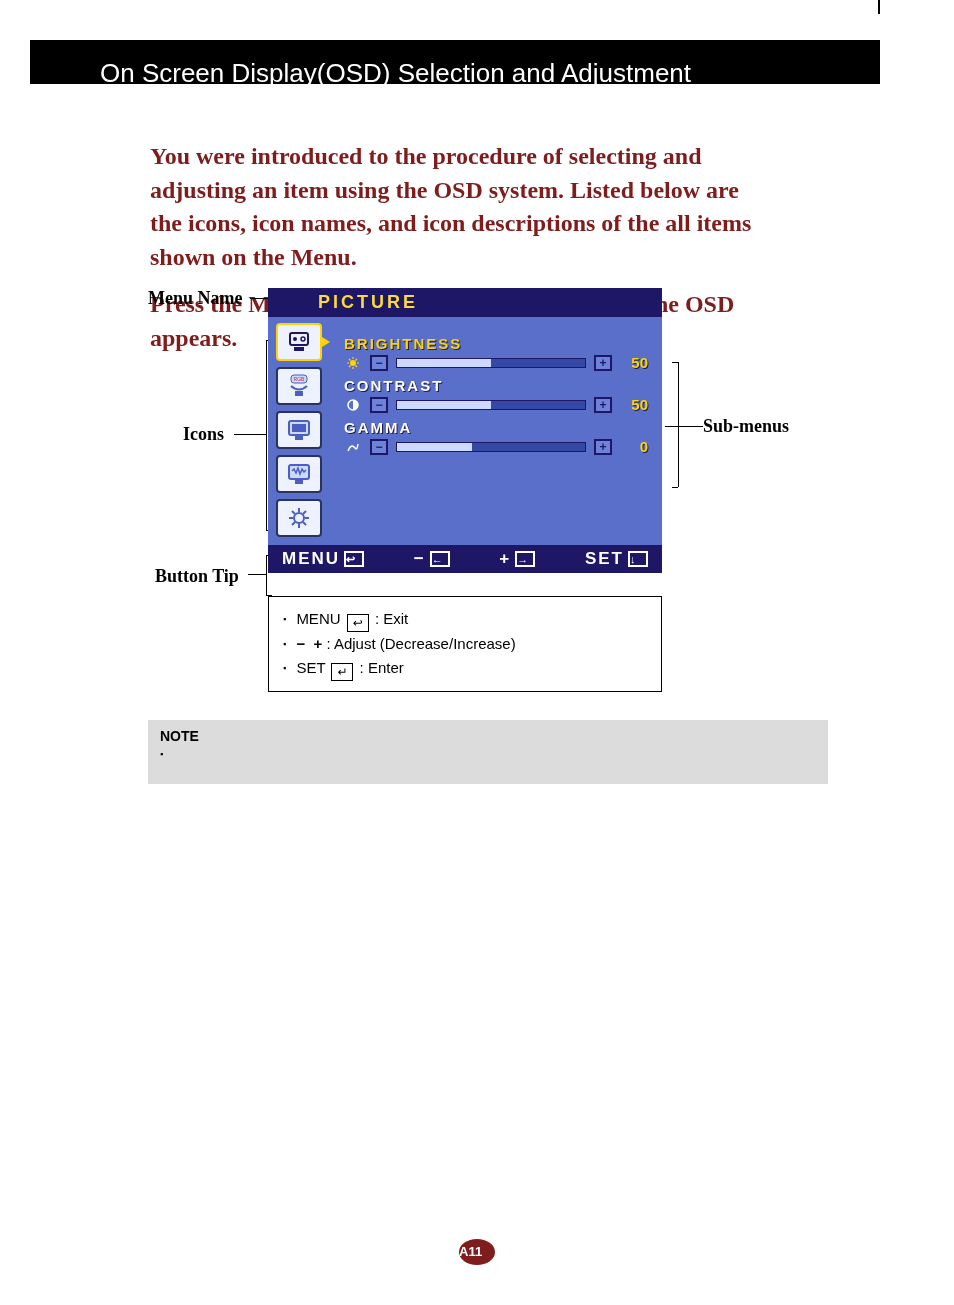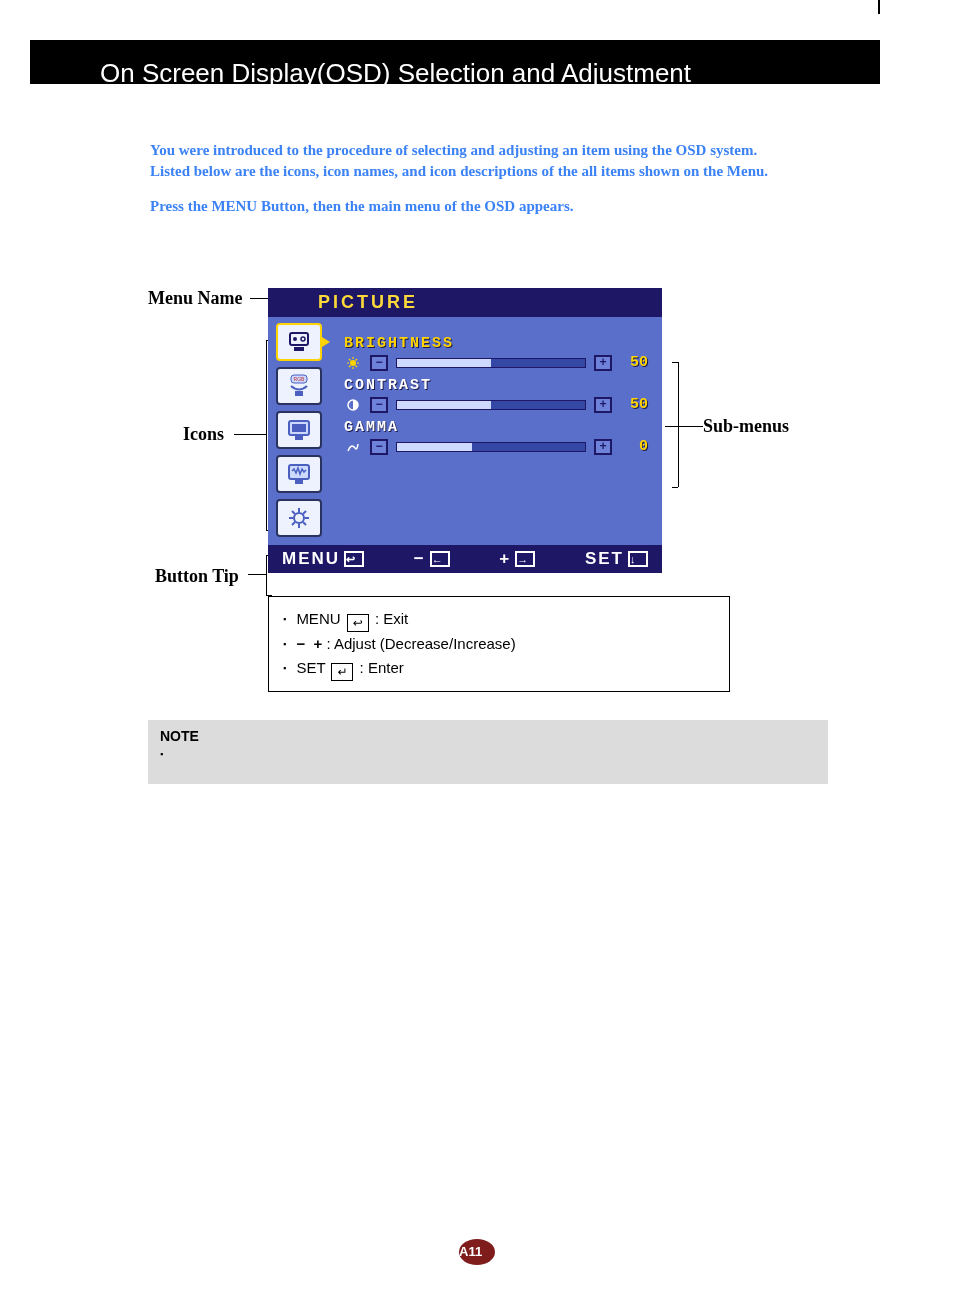--- a/index.html
+++ b/index.html
@@ -25,23 +25,23 @@
     color: #fff;
     font-size: 26px;
     padding: 18px 0 0 70px;
   }
   .intro {
     position: absolute;
     top: 140px; left: 150px;
     width: 620px;
     font-family: Georgia, "Times New Roman", serif;
     font-weight: bold;
-    font-size: 15px;
+    font-size: 24px;
     line-height: 1.4;
-    color: #3b82f6;
+    color: #7f1d1d;
   }
   .intro p + p { margin-top: 14px; }
 
   
   .osd {
     position: absolute;
     top: 288px; left: 268px;
     width: 394px;
     background: #5a6fc9;
   }
@@ -83,21 +83,21 @@
     border-left: 8px solid #ffd400;
     border-top: 5px solid transparent;
     border-bottom: 5px solid transparent;
   }
   .icon-box svg { width: 30px; height: 26px; }
 
   .submenu-col {
     flex: 1;
     padding: 14px 6px 6px 14px;
   }
-  .sm-row { margin-bottom: 6px; font-family: Liberation Mono, monospace; }
+  .sm-row { margin-bottom: 6px; }
   .sm-label {
     font-weight: bold;
     letter-spacing: 2px;
     font-size: 15px;
     text-shadow: 1px 1px 0 #1a1a4a;
   }
   .sm-label.y { color: #ffd400; }
   .sm-label.w { color: #fff; }
   .slider-line {
     display: flex;
@@ -165,21 +165,21 @@
   }
   .line {
     position: absolute;
     background: #000;
   }
 
   
   .tipbox {
     position: absolute;
     top: 596px; left: 268px;
-    width: 462px;
+    width: 394px;
     border: 1px solid #000;
     padding: 10px 14px 10px 14px;
     font-size: 15px;
     line-height: 1.6;
   }
   .tipbox .bul::before {
     content: "▪";
     font-size: 9px;
     margin-right: 6px;
     vertical-align: 2px;

